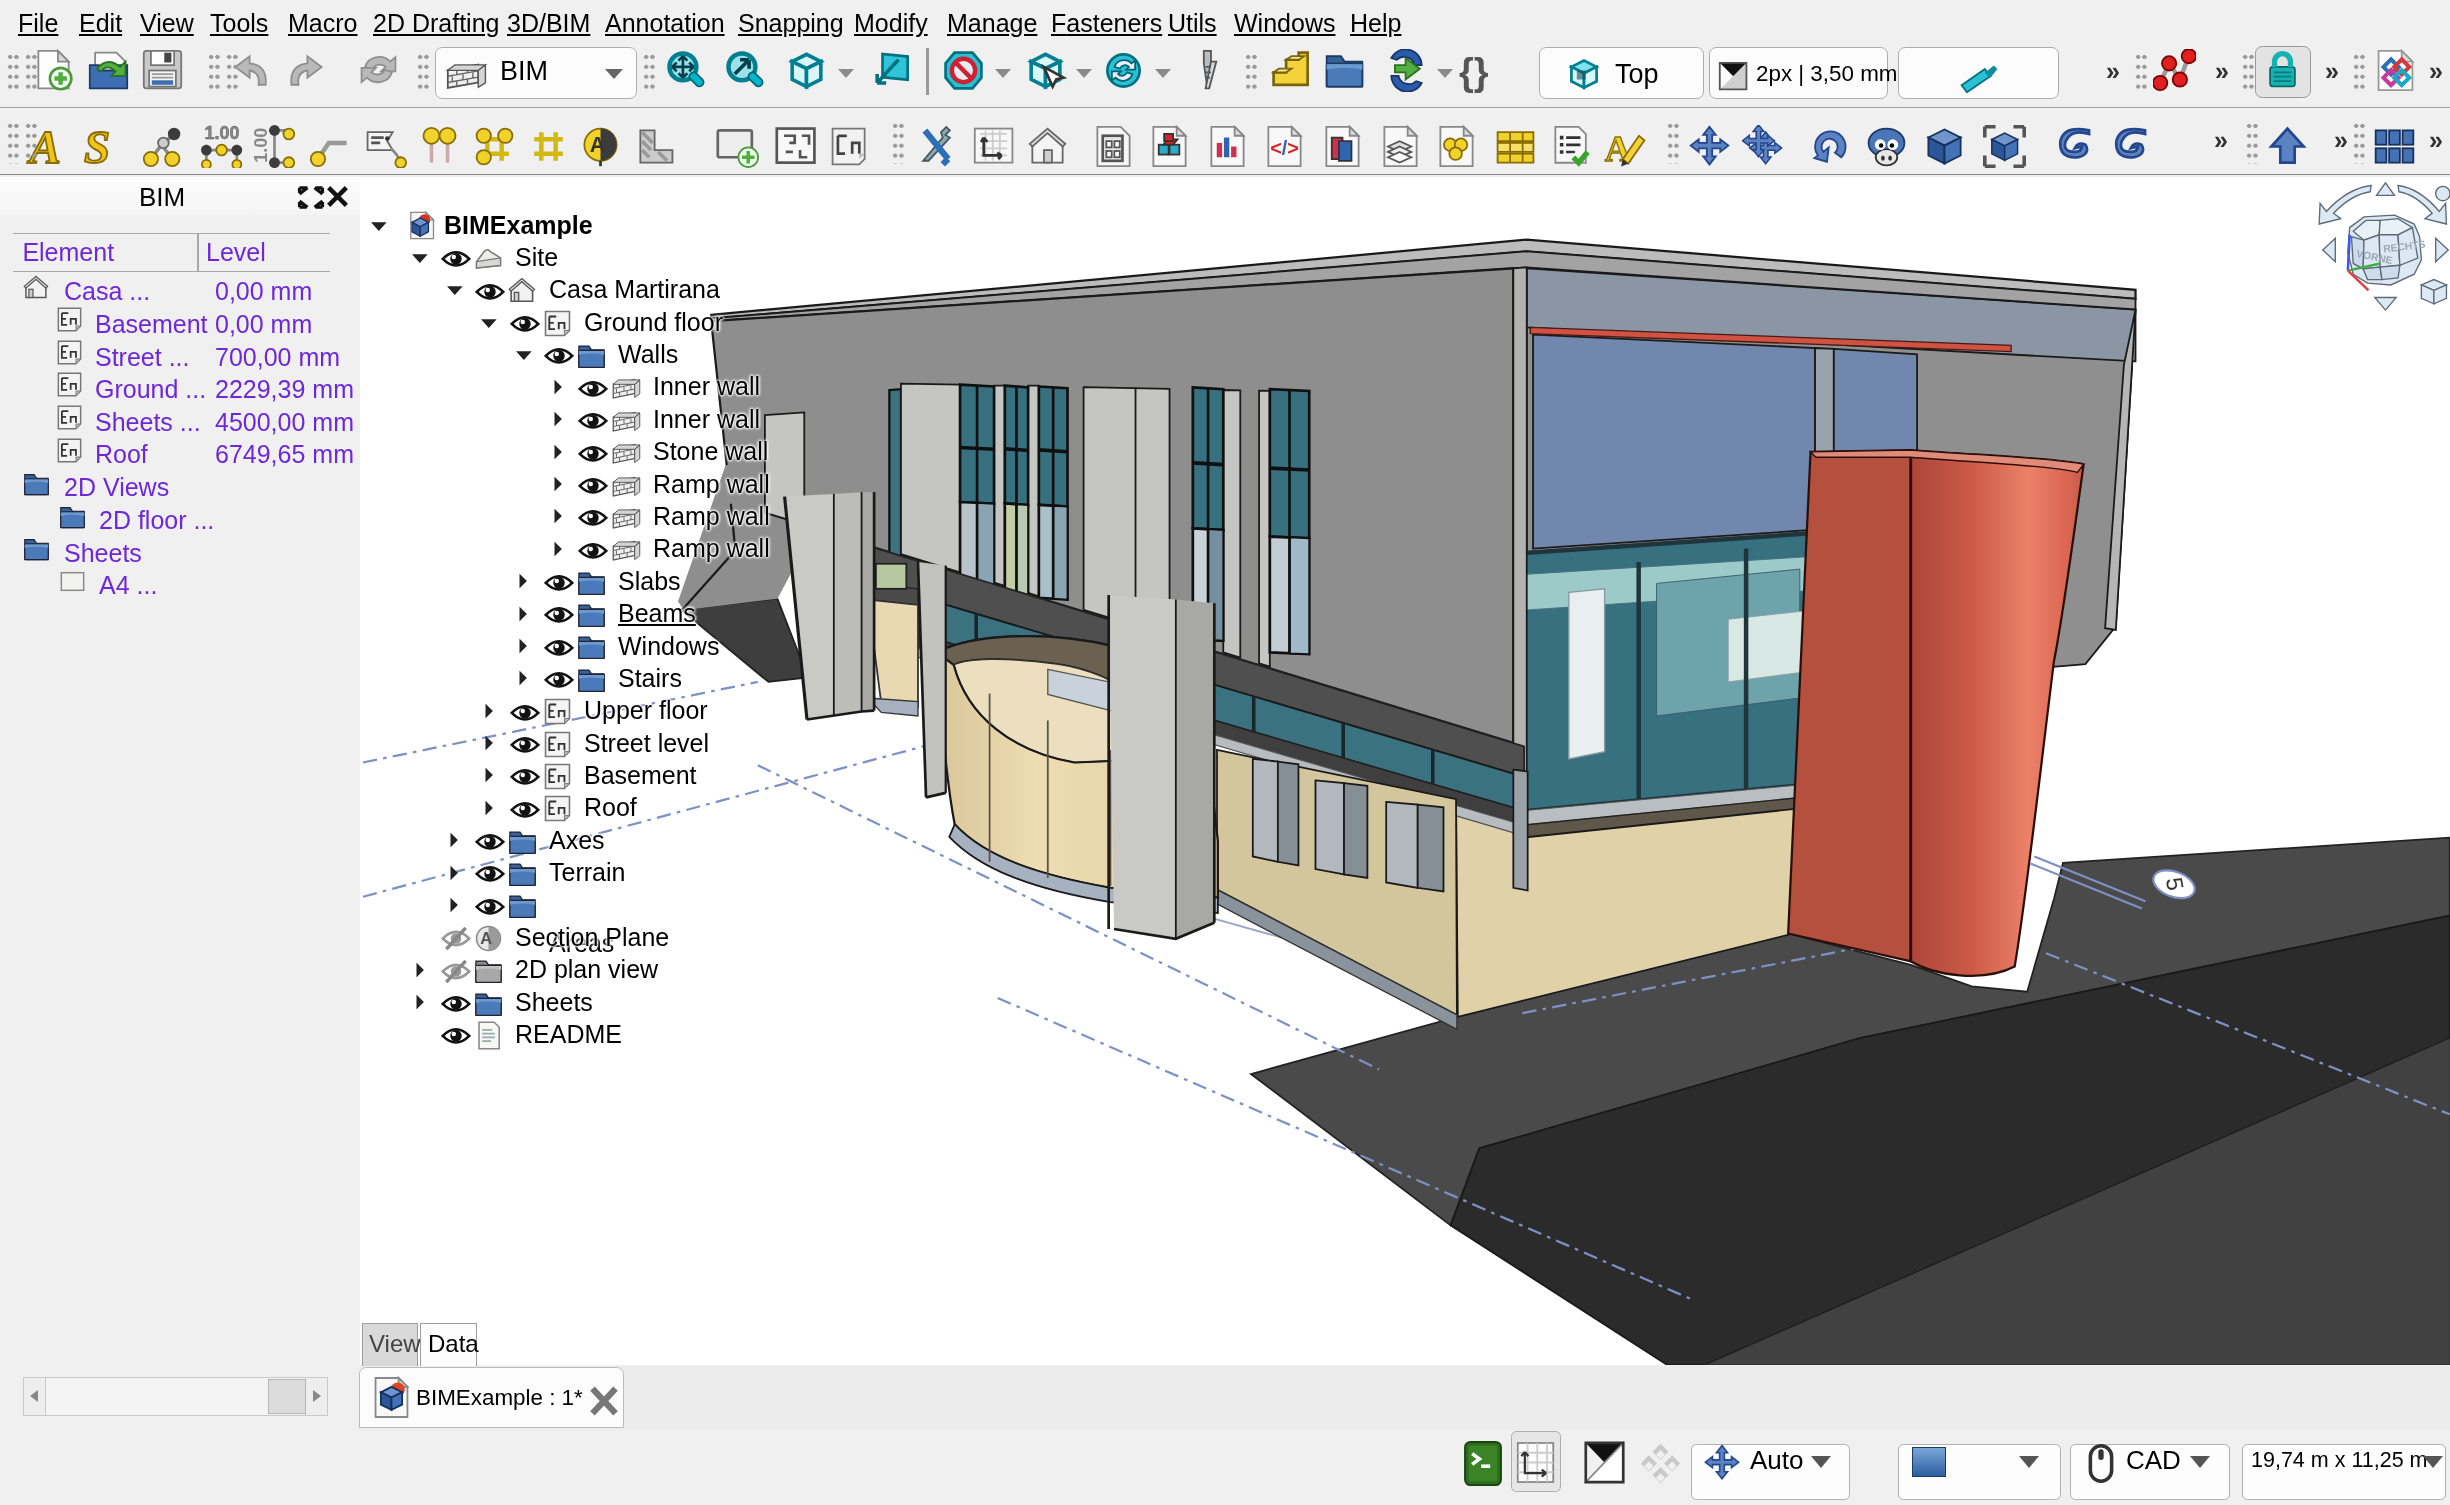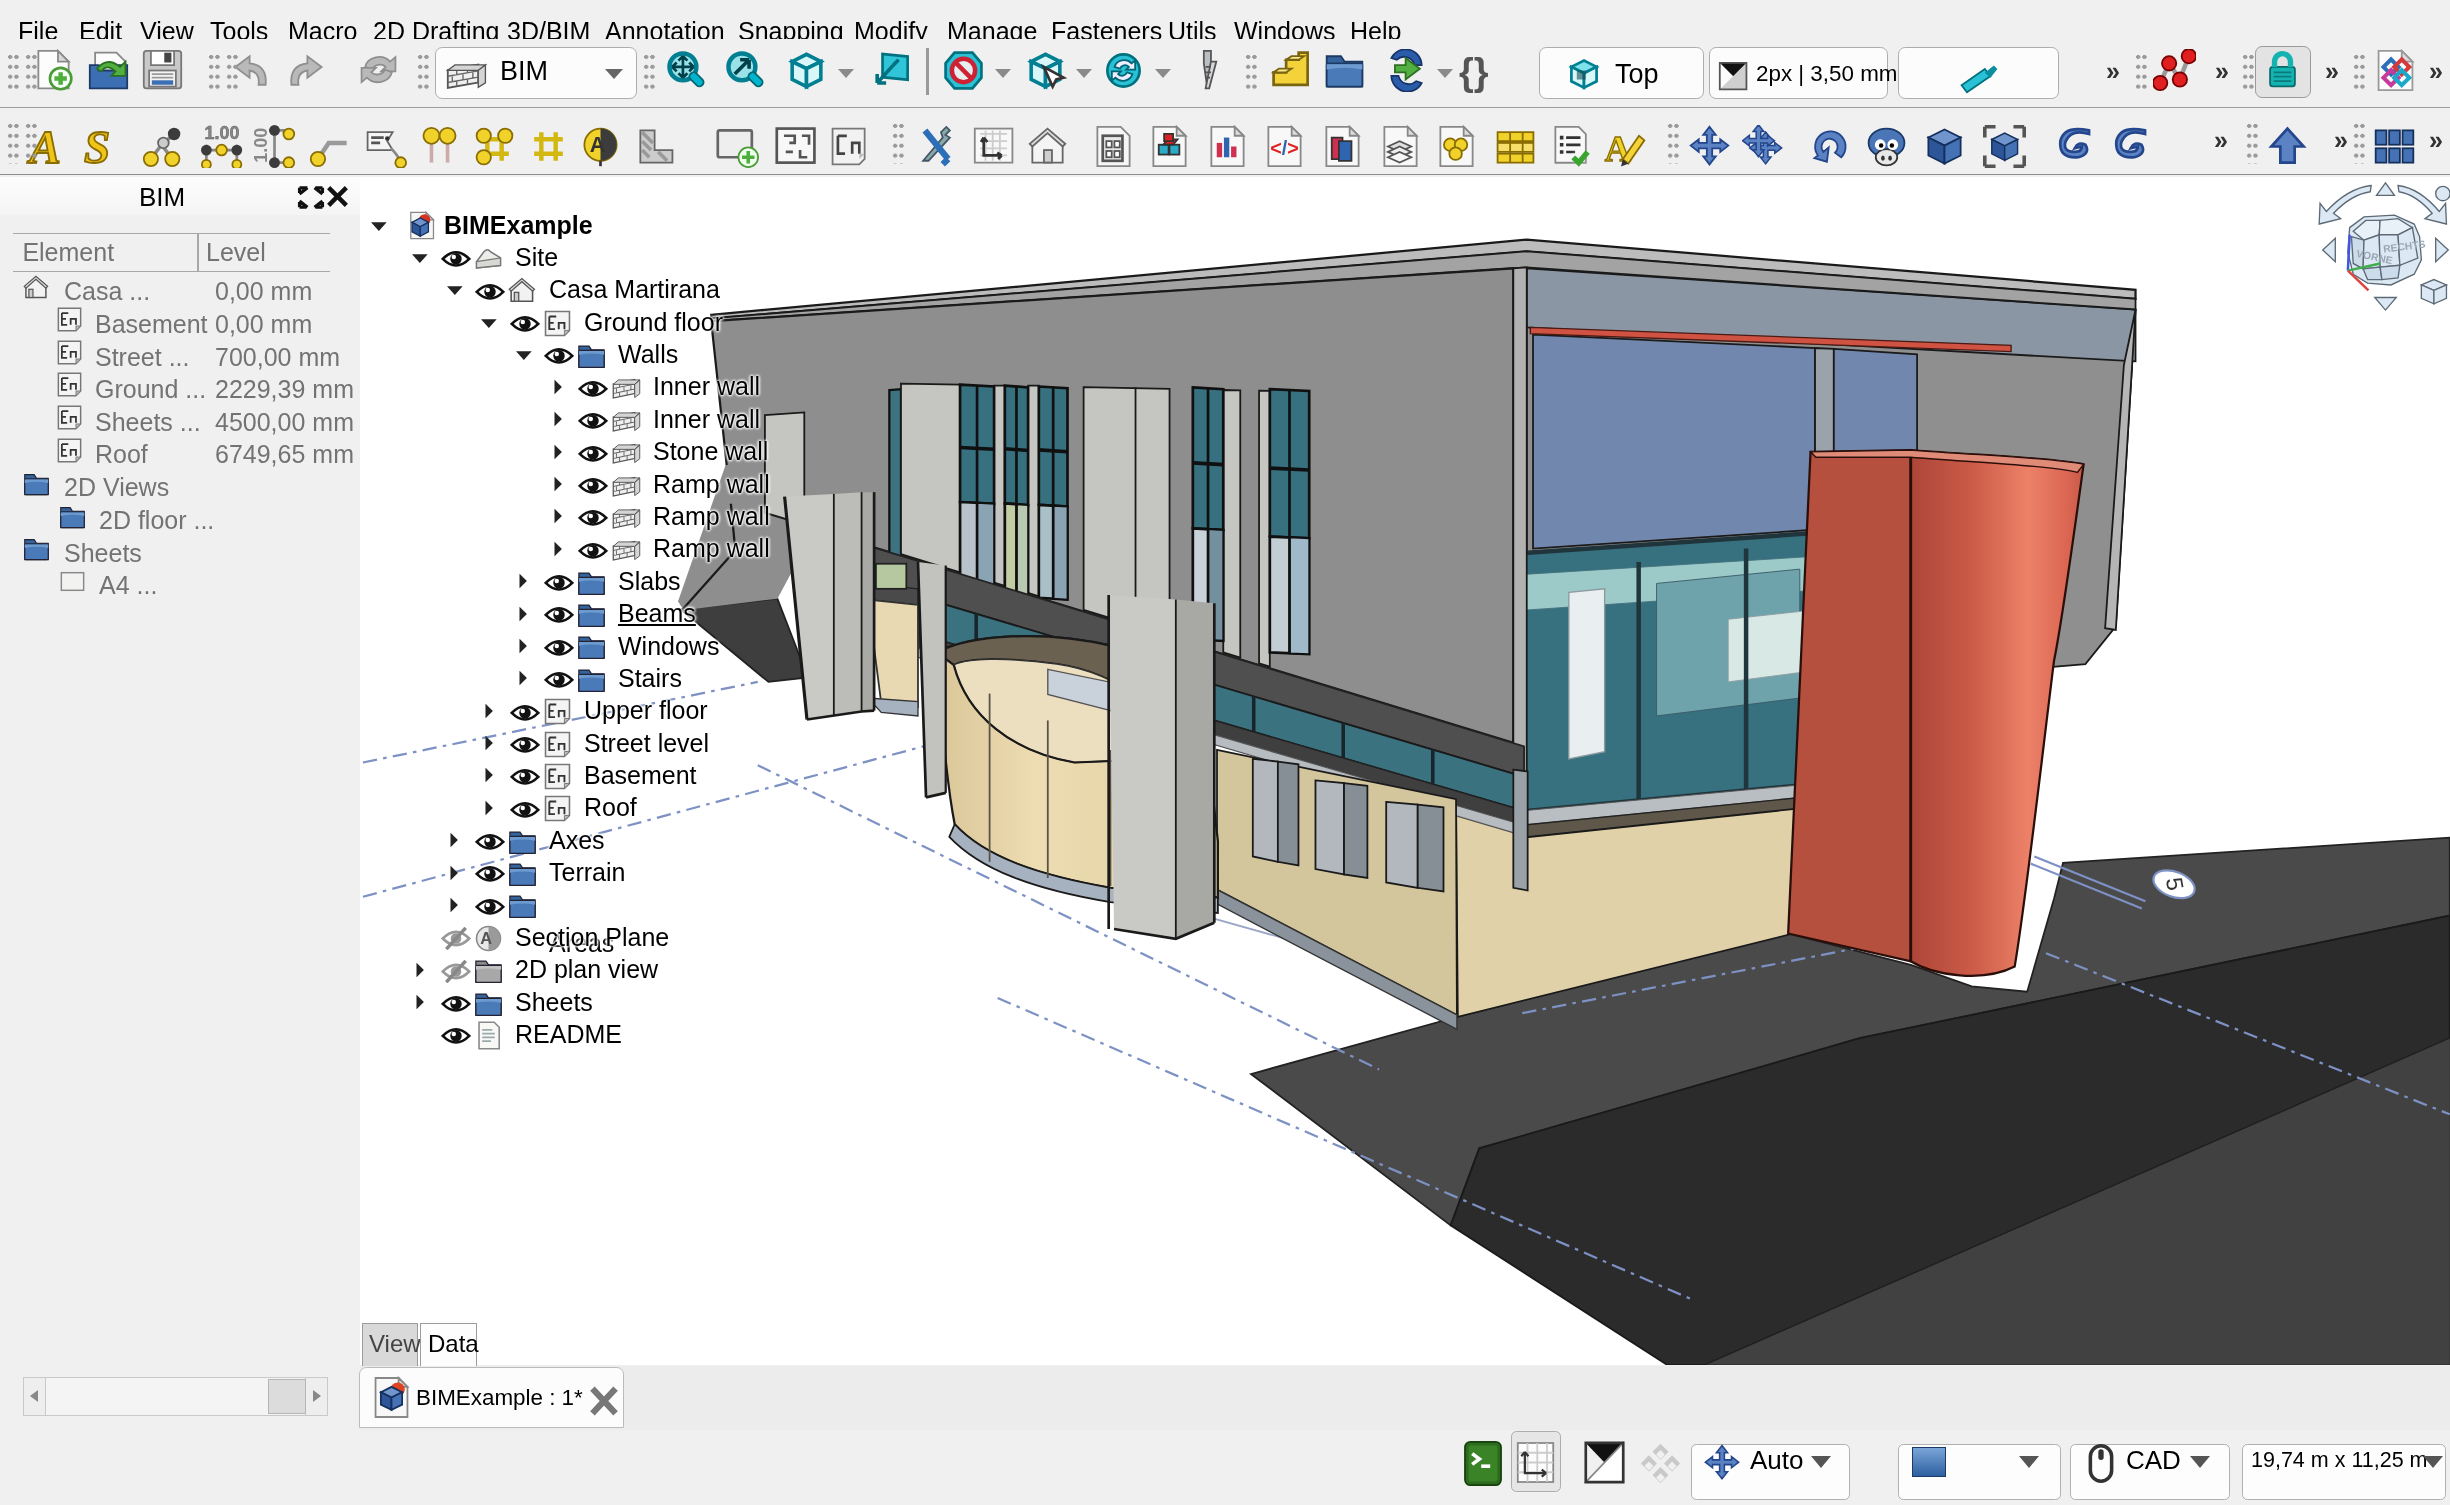--- a/index.html
+++ b/index.html
@@ -1,33 +1,33 @@
 <!DOCTYPE html>
 <html style="font-size:14.3px"><head><meta charset="utf-8"><style>
 * { margin:0; padding:0; box-sizing:border-box; }
 html,body { width:2450px; height:1505px; overflow:hidden; background:#f0f0f0;
   font-family:"Liberation Sans", sans-serif; }
 #root { position:absolute; left:0; top:0; width:2450px; height:1505px; }
 .abs { position:absolute; }
 span.abs { white-space:nowrap; }
 #menubar { position:absolute; left:0; top:0; width:2450px; height:39px; background:#f0f0f0; }
-.mi { position:absolute; top:17px; font-size:25px; color:#000; }
+.mi { position:absolute; top:9px; font-size:25px; color:#000;text-decoration:underline; }
 .mi u { text-decoration:underline; }
 #tb1 { position:absolute; left:0; top:39px; width:2450px; height:69px; background:#f0f0f0; border-bottom:1.8px solid #9f9f9f;}
 #tb2 { position:absolute; left:0; top:110px; width:2450px; height:65px; background:#f0f0f0; border-bottom:1.8px solid #8d8d8d;}
 .grip { position:absolute; width:12.5px; height:39px; top:12.5px;
   background-image:radial-gradient(circle, #9a9a9a 2px, rgba(0,0,0,0) 2.3px);
   background-size:6.3px 9.9px; }
 .grip2 { top:10.7px; height:43px; }
 .chev { position:absolute; top:18px; font-size:25px; color:#333; font-weight:bold; letter-spacing:-2.7px;}
 .sepv { position:absolute; top:9px; width:2.7px; height:47px; background:#9a9a9a; }
 .tbtn { position:absolute; top:8px; height:52px; background:#fcfcfc; border:1.8px solid #adadad; border-radius:7.2px; }
 #panel { position:absolute; left:0; top:177px; width:360px; height:1252px; background:#f0f0f0; }
 #paneltitle { position:absolute; left:0; top:0; width:360px; height:38px; background:linear-gradient(#fdfdfd,#f4f4f4); }
-.prow { position:absolute; font-size:25px; color:#737373; white-space:nowrap; }
+.prow { position:absolute; font-size:25px; color:#6d28d9; white-space:nowrap; }
 #tabstrip { position:absolute; left:360px; top:1366px; width:2090px; height:64px; background:#ececec; }
 #statusbar { position:absolute; left:0; top:1429px; width:2450px; height:76px; background:#f0f0f0;}
 #statustext { position:absolute; left:9px; top:14.3px; font-size:25px; color:#000; }
 .combo { position:absolute; top:1444px; height:56px; background:#fdfdfd; border:1.8px solid #b1b1b1; border-radius:5.4px; font-size:26px; }
 .carr { position:absolute; width:0; height:0; border-left:10.7px solid transparent; border-right:10.7px solid transparent; border-top:12.5px solid #555; }
 #viewport { position:absolute; left:360px; top:177px; width:2090px; height:1188px; background:#ffffff; }
 .trow { position:absolute; white-space:nowrap; font-size:25px; color:#000;
   text-shadow:0 0 2.7px #fff,0 0 2.7px #fff,0 0 3.6px #fff,0 0 3.6px #fff; }
 </style></head>
 <body>

